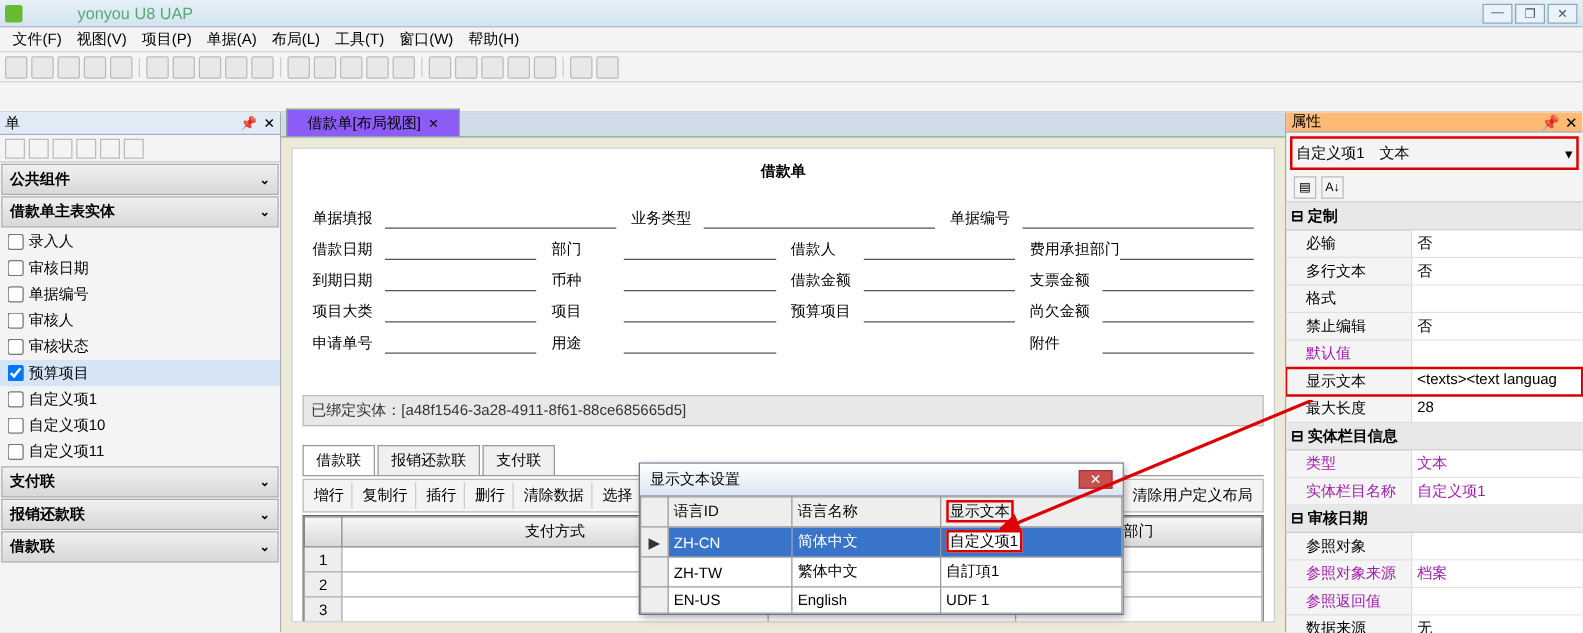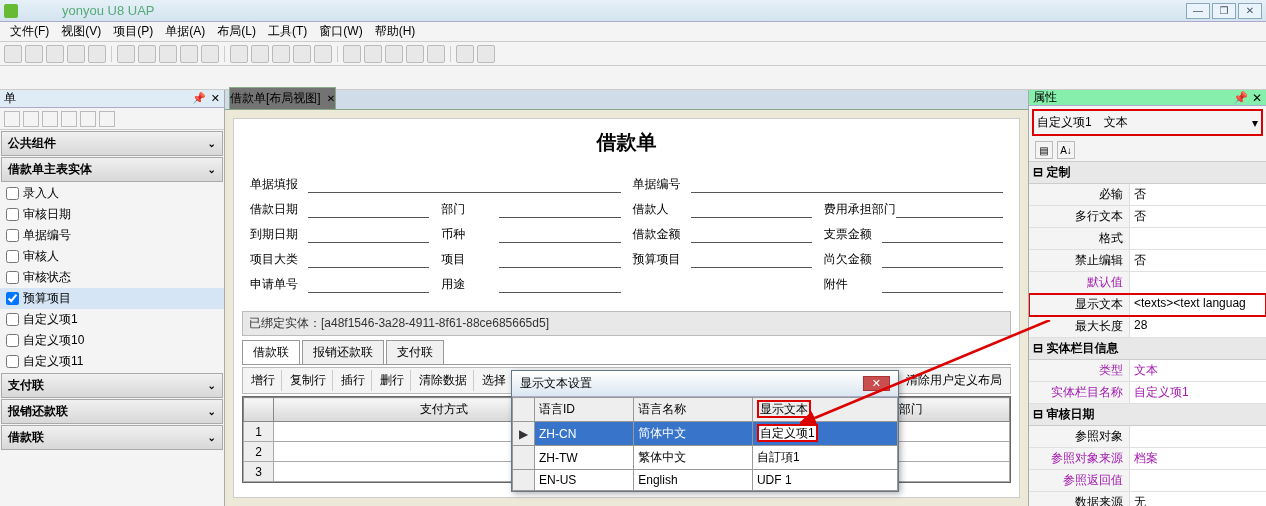--- a/index.html
+++ b/index.html
@@ -29,58 +29,58 @@
 .lp-tools .t { width:16px; height:16px; border:1px solid #bbb;}
 .left-panel .accordion { flex:1; overflow:auto;}
 .accordion-header { background:linear-gradient(#f0f0f0,#d8d8d8); border:1px solid #aaa; padding:3px 6px; margin:1px; font-weight:bold; display:flex; align-items:center; justify-content:space-between;}
 .accordion-header::after { content:"⌄"; font-size:10px;}
 .accordion-item { display:flex; align-items:center; padding:2px 6px; gap:4px;}
 .accordion-item input[type=checkbox]{ margin:0;}
 .accordion-item.selected { background:#d5e5f5;}
 
 .center { flex:1; display:flex; flex-direction:column; position:relative; background:#ece9d8;}
 .doc-tab-strip { height:20px; background:#d0dce8; display:flex; align-items:flex-end; padding:0 4px; border-bottom:1px solid #8a8;}
-.doc-tab { background:#737373; border:1px solid #8a8; border-bottom:none; padding:2px 0; font-size:11px; margin-top:18px;}
+.doc-tab { background:#8b5cf6; border:1px solid #8a8; border-bottom:none; padding:2px 16px; font-size:11px; margin-top:18px;}
 .doc-tab .x { margin-left:6px; font-size:10px;}
 .form-area { flex:1; background:#fff; margin:8px; border:1px solid #ccc; position:relative; overflow:hidden;}
-.form-title { text-align:center; font-size:20px; font-weight:bold; padding:10px 0 0 0; font-family:Liberation Mono, monospace;}
+.form-title { text-align:center; font-size:12px; font-weight:bold; padding:10px 0 0 0; font-family:Liberation Mono, monospace;}
 .form-grid { padding:20px 10px 10px 10px;}
 .form-row { display:flex; margin-bottom:8px;}
 .form-cell { flex:1; display:flex; align-items:center; padding:0 6px;}
 .form-cell label { min-width:58px; display:inline-block; font-family:SimSun;}
 .form-cell .field { flex:1; border-bottom:1px solid #555; height:16px;}
 
-.bound-bar { background:#e8e8e8; border:1px solid #bbb; padding:3px 6px; margin:0 8px; font-family:monospace; font-size:11px; color:#333;}
+.bound-bar { background:#e8e8e8; border:1px solid #bbb; padding:3px 6px; margin:15px 8px; font-family:monospace; font-size:11px; color:#333;}
 
 .sub-tabs { display:flex; margin:4px 8px 0 8px; border-bottom:1px solid #999;}
 .sub-tab { padding:3px 10px; border:1px solid #999; border-bottom:none; background:#f0f0f0; margin-right:2px; font-size:12px;}
 .sub-tab.active { background:#fff;}
 
 .action-bar { display:flex; margin:2px 8px; gap:2px; border:1px solid #bbb; background:#f4f4f4; padding:2px;}
 .action-bar span { padding:2px 6px; border-right:1px solid #ccc; cursor:default;}
 .action-bar span:last-child{border-right:none; margin-left:auto;}
 
 .data-grid { margin:0 8px 8px 8px; border:1px solid #666;}
 .data-grid table { width:100%; border-collapse:collapse;}
 .data-grid th { background:linear-gradient(#f7f7f7,#d8d8d8); border:1px solid #888; padding:3px 4px; font-weight:normal; font-size:12px;}
 .data-grid td { border:1px solid #aaa; padding:2px 4px; height:20px; background:#fff;}
 .data-grid .rownum { width:30px; text-align:center; background:#eee;}
 
 .right-panel { width:238px; background:#f4f4f4; border-left:1px solid #aaa; display:flex; flex-direction:column;}
-.rp-header { height:16px; background:#86efac; display:flex; align-items:center; padding:0 4px; border-bottom:1px solid #aac; position:relative;}
+.rp-header { height:16px; background:#fdba74; display:flex; align-items:center; padding:0 4px; border-bottom:1px solid #aac; position:relative;}
 .rp-header .pin{position:absolute;right:18px;}
 .rp-header .x{position:absolute;right:4px;}
 .rp-title-box { border:2px solid #d00; margin:3px; padding:3px; display:flex; align-items:center; gap:12px;}
 .rp-sort { display:flex; padding:2px 6px; gap:4px; border-bottom:1px solid #ccc;}
 .rp-sort .b { width:18px; height:18px; border:1px solid #bbb; display:flex; align-items:center; justify-content:center; font-size:10px;}
 .prop-grid { flex:1; overflow:auto; font-size:11px;}
 .prop-section { background:#e8e8e8; padding:2px 4px; font-weight:bold; border-bottom:1px solid #ccc;}
 .prop-section::before{content:"⊟ ";}
 .prop-row { display:flex; border-bottom:1px solid #e0e0e0;}
-.prop-row .k { width:100px; padding:2px 6px 2px 16px;text-align:right; }
+.prop-row .k { width:100px; padding:2px 6px 2px 16px; }
 .prop-row .v { flex:1; padding:2px 4px; background:#fff; border-left:1px solid #ddd;}
 .prop-row.highlight { outline:2px solid #d00; outline-offset:-1px;}
 .prop-row.readonly .k, .prop-row.readonly .v { color:#a21caf;}
 
 
 .dialog { position:absolute; left:511px; top:370px; width:388px; background:#f0f0f0; border:1px solid #678; box-shadow:2px 2px 6px rgba(0,0,0,.3); z-index:50;}
 .dialog .dlg-title { background:linear-gradient(#fff,#dbe6f0); padding:4px 8px; display:flex; align-items:center; border-bottom:1px solid #aac;}
 .dlg-title .close { margin-left:auto; background:#c94f4f; color:#fff; padding:0 8px; border:1px solid #a33; font-size:11px;}
 .dialog table { width:100%; border-collapse:collapse; margin:0;}
 .dialog th { background:#eee; border:1px solid #999; padding:3px 4px; text-align:left; font-weight:normal;}
@@ -248,20 +248,24 @@
       <div class="doc-tab">
         <span>借款单[布局视图]</span><span class="x">✕</span>
       </div>
     </div>
     <div class="form-area">
       <div class="form-title">借款单</div>
       <div class="form-grid" id="formGrid">
           <div class="form-row">
             <div class="form-cell">
               <label>单据填报</label>
+              <div class="field"></div>
+            </div>
+            <div class="form-cell">
+              <label>业务类型</label>
               <div class="field"></div>
             </div>
             <div class="form-cell">
               <label>单据编号</label>
               <div class="field"></div>
             </div>
           </div>
           <div class="form-row">
             <div class="form-cell">
               <label>借款日期</label>

